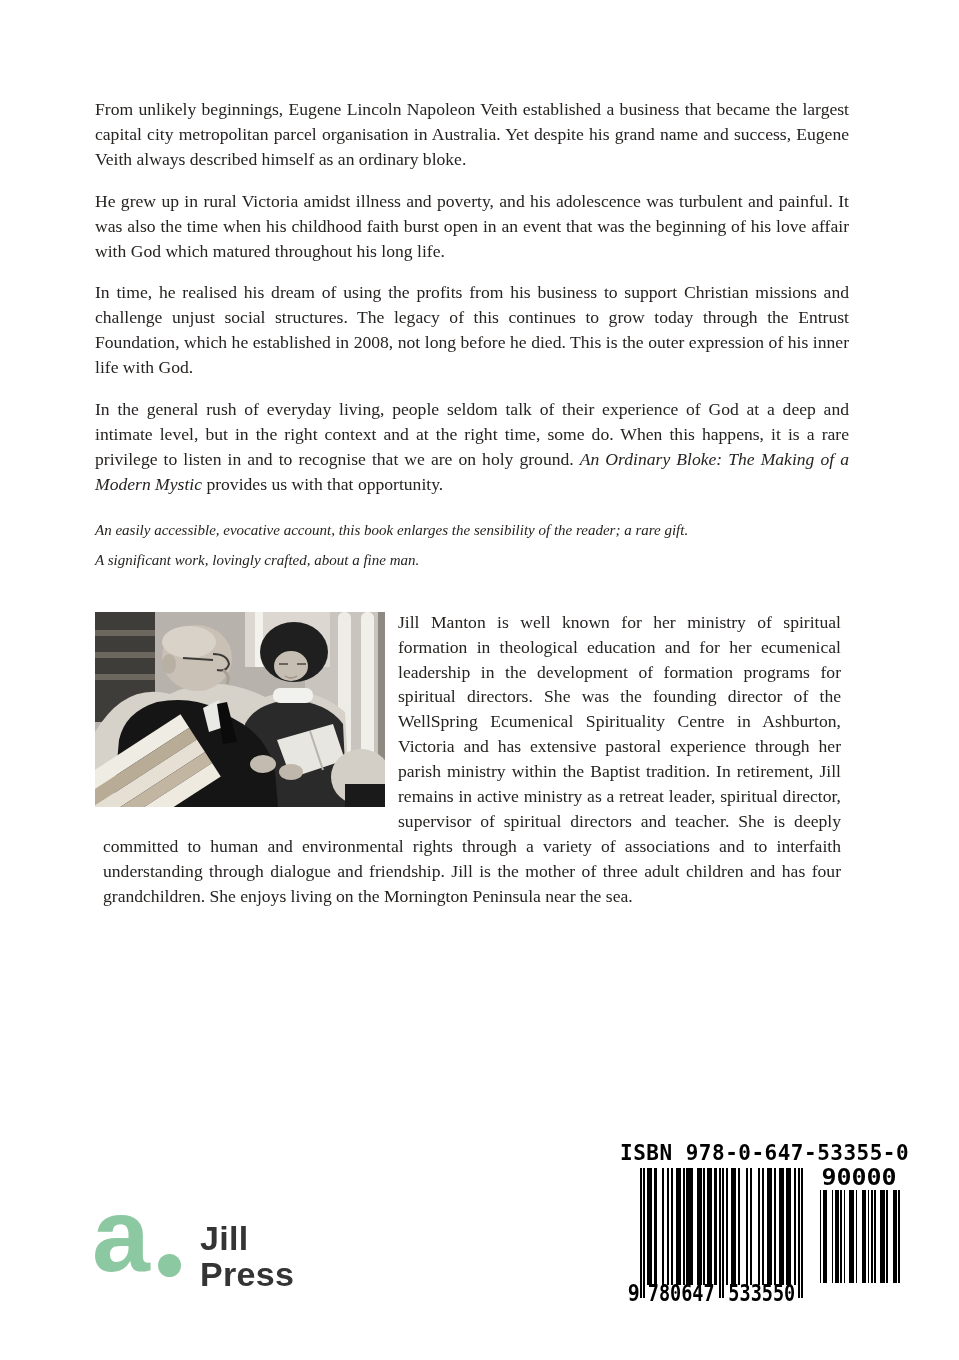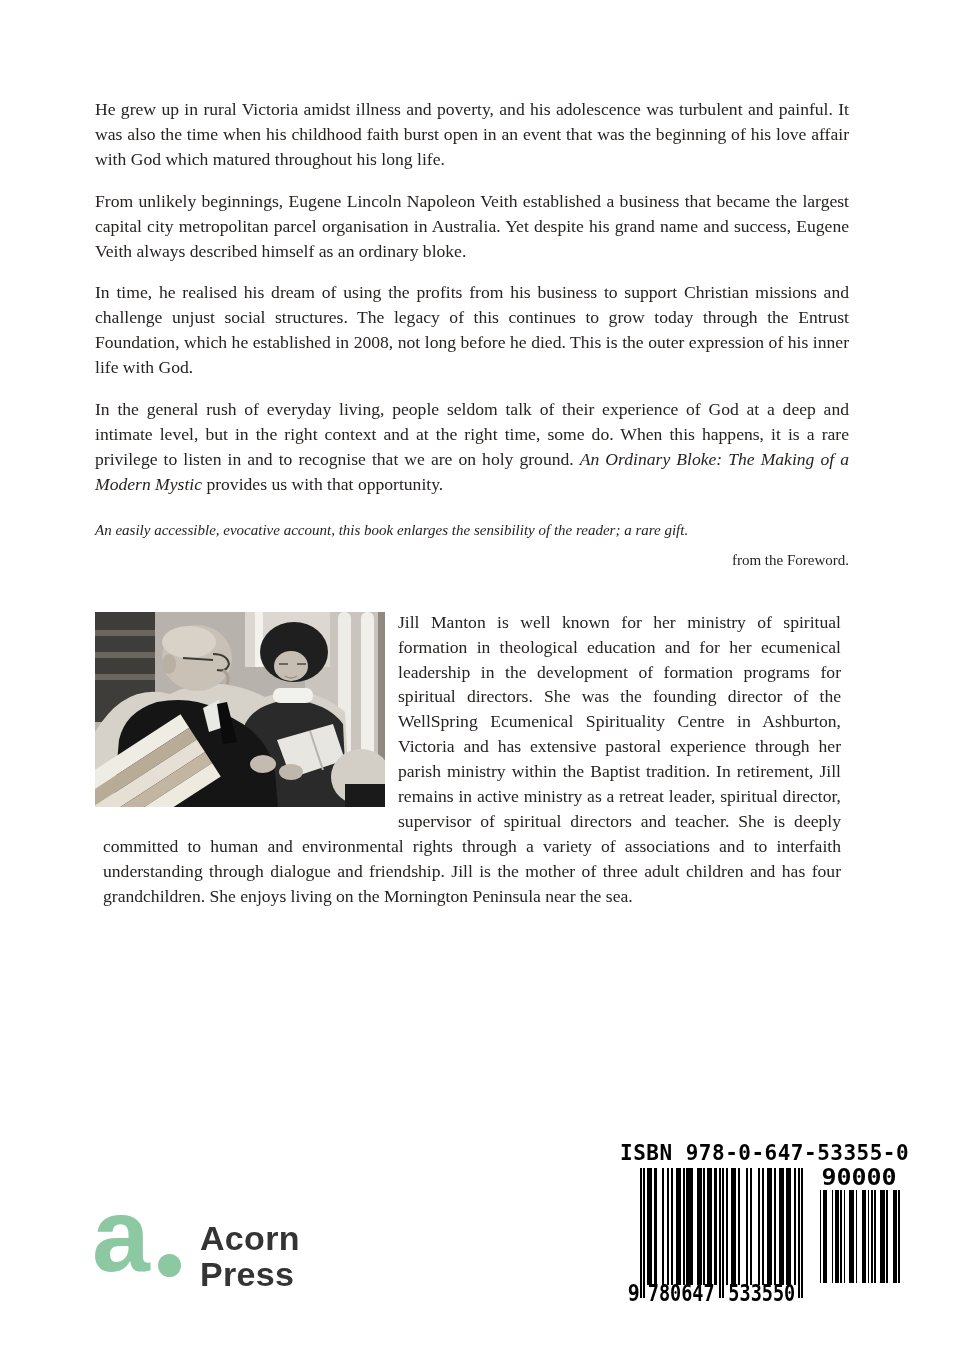--- a/index.html
+++ b/index.html
@@ -106,28 +106,28 @@
     letter-spacing: 0.3px;
   }
 </style>
 </head>
 <body>
 
 <div class="page">
 
   <div class="content">
 
+    <p class="body-p">From unlikely beginnings, Eugene Lincoln Napoleon Veith established a business that became the largest capital city metropolitan parcel organisation in Australia. Yet despite his grand name and success, Eugene Veith always described himself as an ordinary bloke.</p>
     <p class="body-p">He grew up in rural Victoria amidst illness and poverty, and his adolescence was turbulent and painful. It was also the time when his childhood faith burst open in an event that was the beginning of his love affair with God which matured throughout his long life.</p>
-    <p class="body-p">From unlikely beginnings, Eugene Lincoln Napoleon Veith established a business that became the largest capital city metropolitan parcel organisation in Australia. Yet despite his grand name and success, Eugene Veith always described himself as an ordinary bloke.</p>
     <p class="body-p">In time, he realised his dream of using the profits from his business to support Christian missions and challenge unjust social structures. The legacy of this continues to grow today through the Entrust Foundation, which he established in 2008, not long before he died. This is the outer expression of his inner life with God.</p>
     <p class="body-p"><span>In the general rush of everyday living, people seldom talk of their experience of God at a deep and intimate level, but in the right context and at the right time, some do. When this happens, it is a rare privilege to listen in and to recognise that we are on holy ground. </span><span class="book-title">An Ordinary Bloke: The Making of a Modern Mystic</span><span> provides us with that opportunity.</span></p>
 
     <div class="endorsements">
       <p class="quote">An easily accessible, evocative account, this book enlarges the sensibility of the reader; a rare gift.</p>
-      <p class="attr-src">from the Foreword.</p>
+      <p class="quote quote2">A significant work, lovingly crafted, about a fine man.</p>
     </div>
 
     <div class="bio">
       <div class="photo">
         <svg viewBox="0 0 290 195" width="290" height="195">
 
           <rect width="290" height="195" fill="#b7b3ac"></rect>
           <rect x="210" width="80" height="195" fill="#c9c5be"></rect>
 
           <rect x="243" y="0" width="13" height="150" rx="6" fill="#eeece7"></rect>
@@ -267,18 +267,18 @@
         <rect x="45" y="12.5" width="1" height="54.5" fill="#000"></rect>
         <rect x="47" y="12.5" width="1" height="54.5" fill="#000"></rect>
         <text x="2" y="10" font-size="13.4" textLength="44" lengthAdjust="spacingAndGlyphs">90000</text>
       </svg>
   </div>
 
   <div>
     <span class="logo-a" style="color: rgb(140, 200, 161);">a</span>
     <span class="logo-dot" style="background: rgb(140, 200, 161);"></span>
     <div class="logo-name">
-      <div>Acorn</div>
+      <div>Jill</div>
       <div>Press</div>
     </div>
   </div>
 
 </div>
 
 </body></html>

